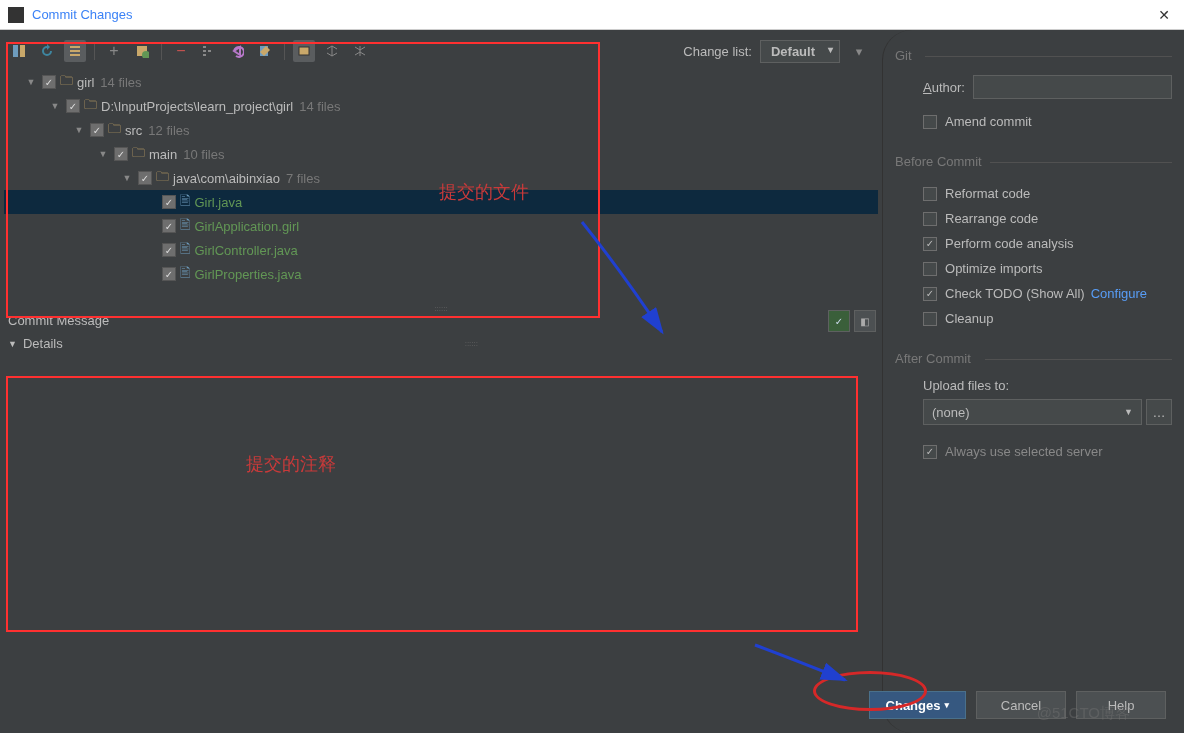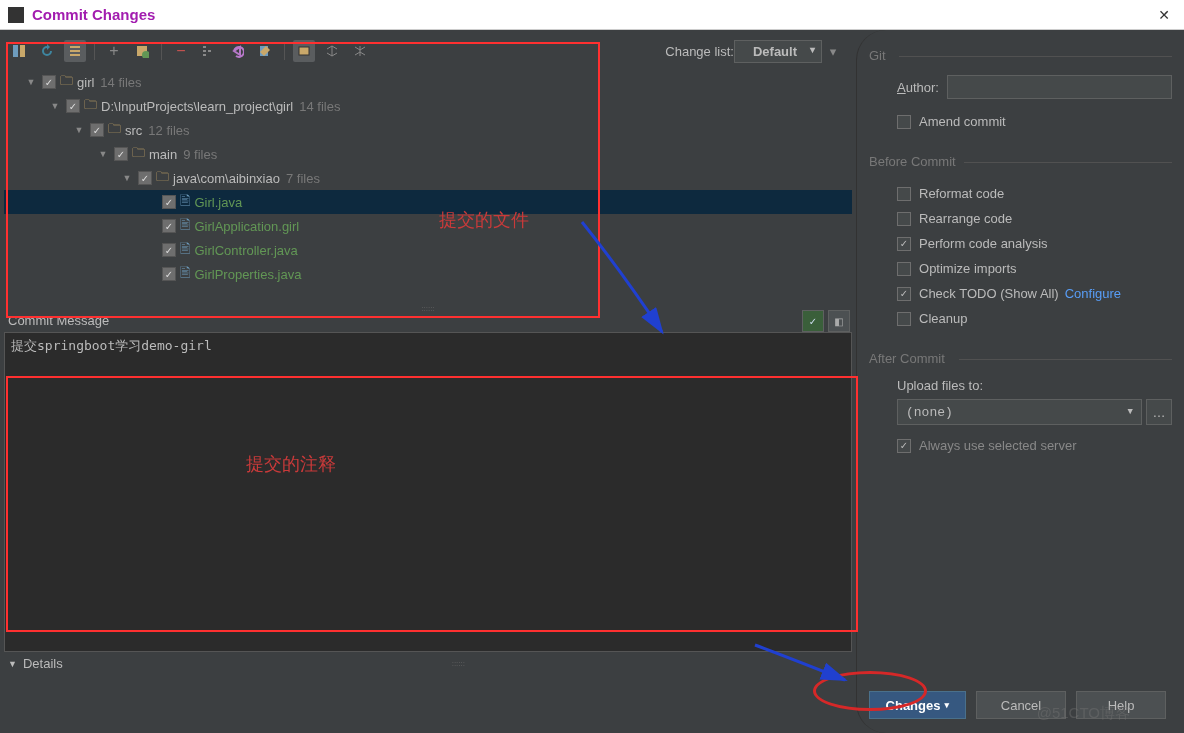--- a/index.html
+++ b/index.html
@@ -10,41 +10,41 @@
   font-size: 13px; color: #bbbbbb;
   overflow: hidden;
   position: relative;
 }
 .titlebar { 
   height: 30px; background: #fff; 
   display: flex; align-items: center;
   border-bottom: 1px solid #ccc;
 }
 .titlebar-icon { width: 16px; height: 16px; margin: 0 8px; background: #333; }
-.titlebar-text { color: #a21caf; font-size: 15px; flex: 1; font-weight: bold; }
+.titlebar-text { color: #3b82f6; font-size: 13px; flex: 1; }
 .titlebar-close { width: 40px; text-align: center; font-size: 14px; color: #333; cursor: pointer; }
 .main-body { 
   display: flex; height: calc(100% - 30px);
   background: #3c3f41;
 }
 .left-panel { flex: 1; display: flex; flex-direction: column; padding: 4px; }
 .toolbar { 
   height: 34px; display: flex; align-items: center; gap: 6px; 
   padding: 2px 4px; 
 }
 .toolbar-btn { 
   width: 22px; height: 22px; display: inline-flex; 
   align-items: center; justify-content: center;
   cursor: pointer; border-radius: 2px;
 }
 .toolbar-btn.active { background: #5a5d5f; }
 .toolbar-sep { width: 1px; height: 18px; background: #555; margin: 0 2px; }
 .dropdown { 
   background: #45494a; border: 1px solid #5e6060; 
-  padding: 3px 24px 3px 18px; color: #bbb;
+  padding: 3px 24px 3px 10px; color: #bbb;
   position: relative; font-weight: bold;
 }
 .dropdown::after { content: "▾"; position: absolute; right: 6px; font-size: 10px; }
 .file-tree { 
   flex: 0 0 236px; overflow: hidden; 
   padding: 2px 0;
 }
 .tree-row { 
   display: flex; align-items: center; height: 24px;
   padding-left: 4px; white-space: nowrap;
@@ -83,21 +83,21 @@
   width: 22px; height: 22px; background: #4c5052; 
   border: 1px solid #5e6060; display: flex; 
   align-items: center; justify-content: center;
   font-size: 10px; color: #aaa;
 }
 .details-toggle { 
   display: flex; align-items: center; gap: 6px;
   padding: 4px; cursor: pointer;
 }
 .right-panel { 
-  width: 328px; flex-shrink: 0;
+  width: 302px; flex-shrink: 0;
   border-left: 1px solid #323232;
   padding: 18px 12px 0 12px;
   border-radius: 30px;
 }
 .fieldset { margin-bottom: 20px; }
 .fieldset-title { 
   color: #787878; margin-bottom: 12px;
   position: relative;
 }
 .fieldset-title::after { 
@@ -124,21 +124,21 @@
   display: flex; align-items: center; 
   padding: 5px 0 5px 28px; color: #bbb;
 }
 .check-row a { color: #589df6; margin-left: 6px; cursor: pointer; }
 .select-wrap { 
   display: flex; gap: 4px; padding-left: 28px; margin-top: 6px;
 }
 .select-box { 
   flex: 1; background: #45494a; border: 1px solid #5e6060;
   height: 26px; padding: 0 8px; display: flex; align-items: center;
-  justify-content: space-between; color: #bbb; font-family: Liberation Mono, monospace;
+  justify-content: space-between; color: #bbb;
 }
 .more-btn { 
   width: 26px; height: 26px; background: #45494a;
   border: 1px solid #5e6060; display: flex;
   align-items: center; justify-content: center;
 }
 .button-bar { 
   position: absolute; bottom: 14px; right: 18px;
   display: flex; gap: 10px;
 }
@@ -234,21 +234,21 @@
               <path d="M7 2v10M2 5l5-3 5 3M2 9l5 3 5-3" stroke="#888" fill="none"></path>
             </svg>
           </span>
         <span class="toolbar-btn">
             <svg width="14" height="14">
               <path d="M7 2v10M2 3l5 3 5-3M2 11l5-3 5 3" stroke="#888" fill="none"></path>
             </svg>
           </span>
       </div>
       <div style="flex:1"></div>
-      <div style="display:flex;align-items:center;gap:0;padding-right:8px;">
+      <div style="display:flex;align-items:center;gap:8px;padding-right:8px;">
         <span>Change list:</span>
         <span class="dropdown">Default</span>
         <span class="toolbar-btn" style="color:#888;">▾</span>
       </div>
     </div>
 
     <div class="file-tree" id="file-tree">
         <div class="tree-row">
           <span class="tree-indent" style="width: 16px;"></span>
           <span class="tree-arrow">▼</span>
@@ -272,21 +272,21 @@
           <span class="tree-folder">🗀</span>
           <span class="tree-label">src</span>
           <span class="tree-count">12 files</span>
         </div>
         <div class="tree-row">
           <span class="tree-indent" style="width: 88px;"></span>
           <span class="tree-arrow">▼</span>
           <span class="tree-check">✓</span>
           <span class="tree-folder">🗀</span>
           <span class="tree-label">main</span>
-          <span class="tree-count">9 files</span>
+          <span class="tree-count">10 files</span>
         </div>
         <div class="tree-row">
           <span class="tree-indent" style="width: 112px;"></span>
           <span class="tree-arrow">▼</span>
           <span class="tree-check">✓</span>
           <span class="tree-folder">🗀</span>
           <span class="tree-label">java\com\aibinxiao</span>
           <span class="tree-count">7 files</span>
         </div>
         <div class="tree-row selected">
@@ -320,21 +320,20 @@
       </div>
     <div class="splitter">::::::</div>
 
     <div style="display:flex;align-items:center;">
       <div class="commit-msg-label" style="flex:1">Commit Message</div>
       <div style="display:flex;gap:4px;padding-right:2px;">
         <span class="msg-tool" style="background:#3a5f3a;color:#cde;">✓</span>
         <span class="msg-tool">◧</span>
       </div>
     </div>
-    <textarea class="commit-msg" id="commit-msg" style="">提交springboot学习demo-girl</textarea>
 
     <div class="details-toggle">
       <span style="font-size:9px;">▼</span>
       <span>Details</span>
       <span style="flex:1;text-align:center;color:#666;font-size:8px;">::::::</span>
     </div>
     <div style="height:54px;"></div>
   </div>
 
   <div class="right-panel">
@@ -384,36 +383,36 @@
     <div class="fieldset">
       <div class="fieldset-title after">After Commit</div>
       <div style="padding-left:28px;color:#bbb;">Upload files to:</div>
       <div class="select-wrap">
         <div class="select-box">
           <span>(none)</span>
             <span style="font-size:9px;">▼</span>
         </div>
         <div class="more-btn">…</div>
       </div>
-      <div class="check-row" style="margin-top:8px;">
+      <div class="check-row" style="margin-top:14px;">
         <span class="checkbox checked" style="color:#888;"></span>
         <span style="color:#888;">Always use selected server</span>
       </div>
     </div>
   </div>
 </div>
 
 <div class="button-bar">
   <span class="btn primary">Changes</span>
   <span class="btn">Cancel</span>
   <span class="btn">Help</span>
 </div>
 
 <div class="annot-box" style="left:6px; top:42px; width:594px; height:276px;"></div>
-<div class="annot-text" style="left:439px; top:208px;">提交的文件</div>
+<div class="annot-text" style="left:439px; top:180px;">提交的文件</div>
 <div class="annot-box" style="left:6px; top:376px; width:852px; height:256px;"></div>
 <div class="annot-text" style="left:246px; top:452px;">提交的注释</div>
 <div class="annot-ellipse" style="left:813px; top:671px; width:114px; height:40px;"></div>
 
 <svg class="annot-arrow" style="left:572px; top:212px;" width="120" height="140">
   <defs>
       <marker id="ah1" markerWidth="10" markerHeight="10" refX="8" refY="3" orient="auto">
         <path d="M0,0 L0,6 L9,3 z" fill="#2040d0"></path>
       </marker>
     </defs>

